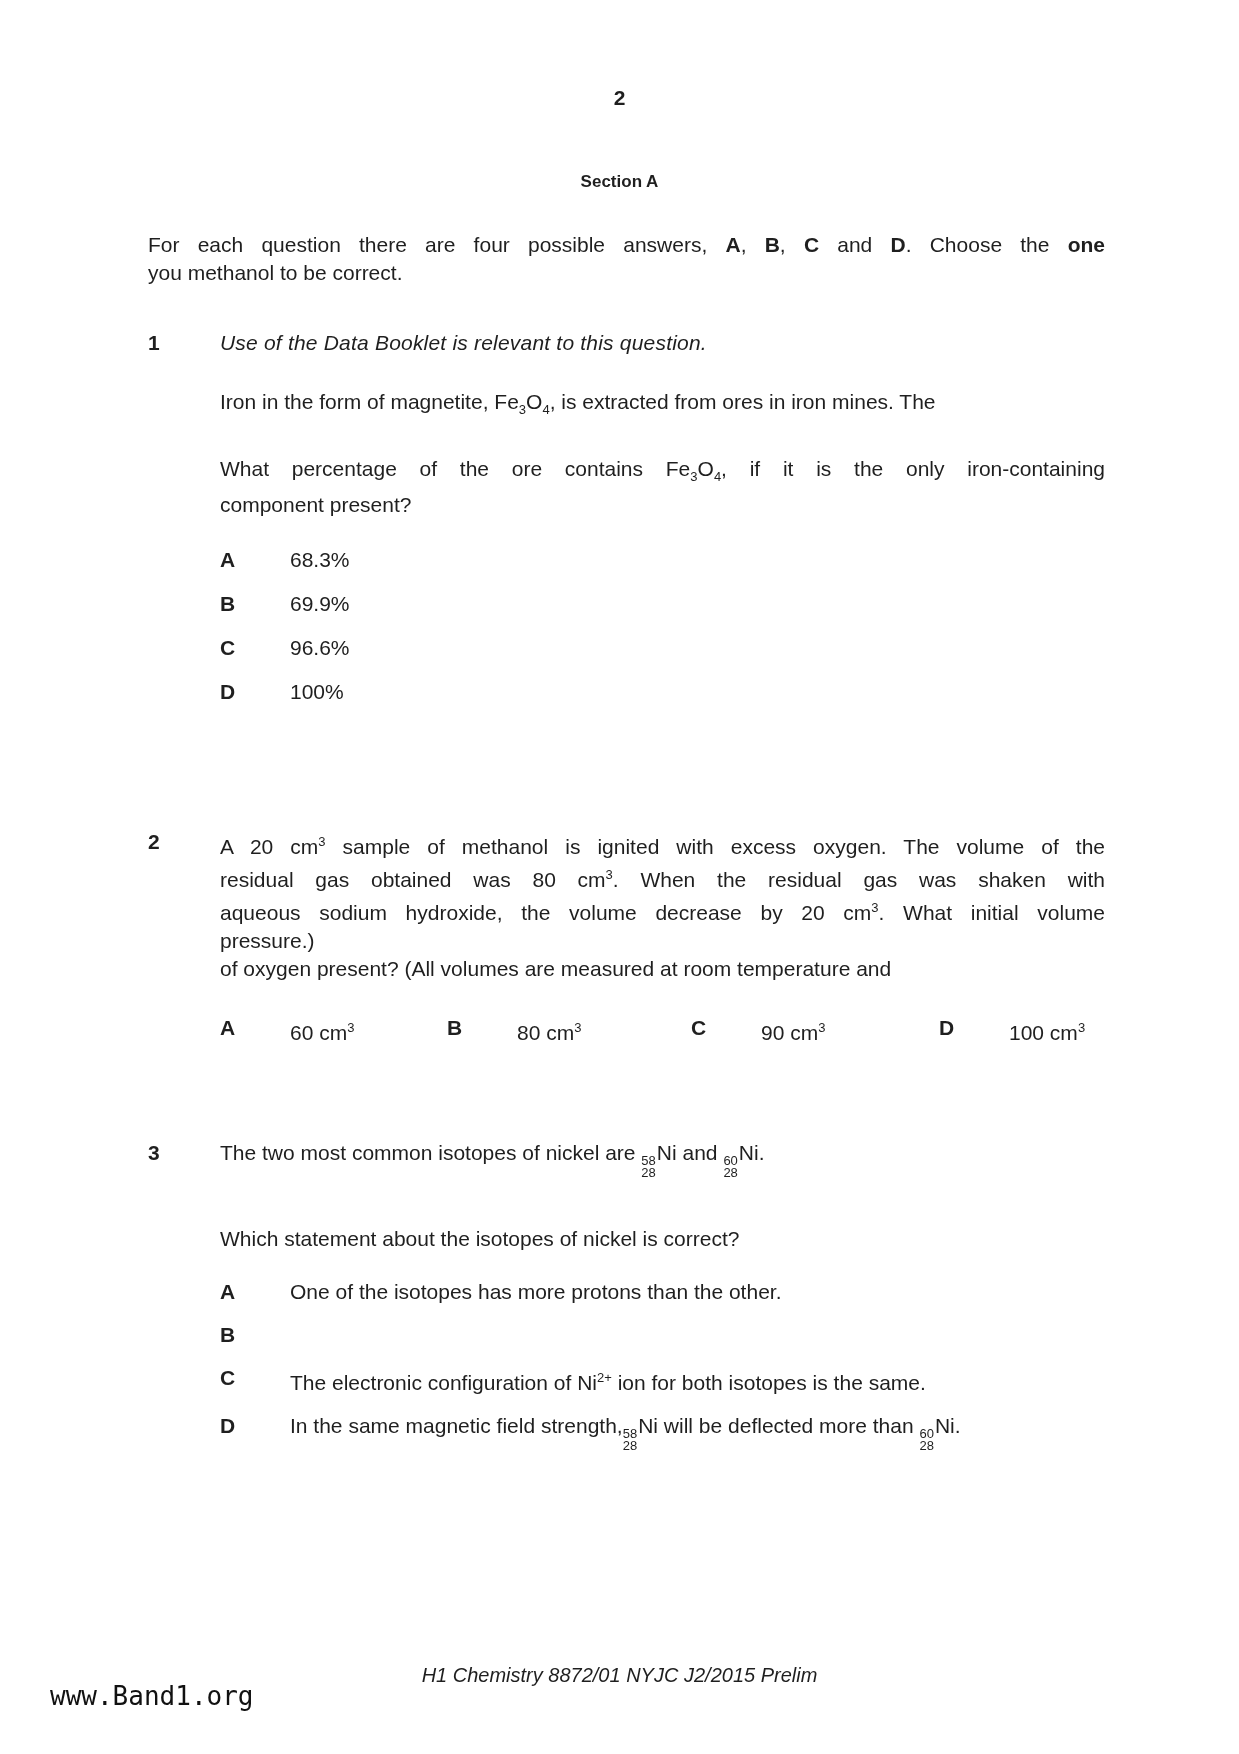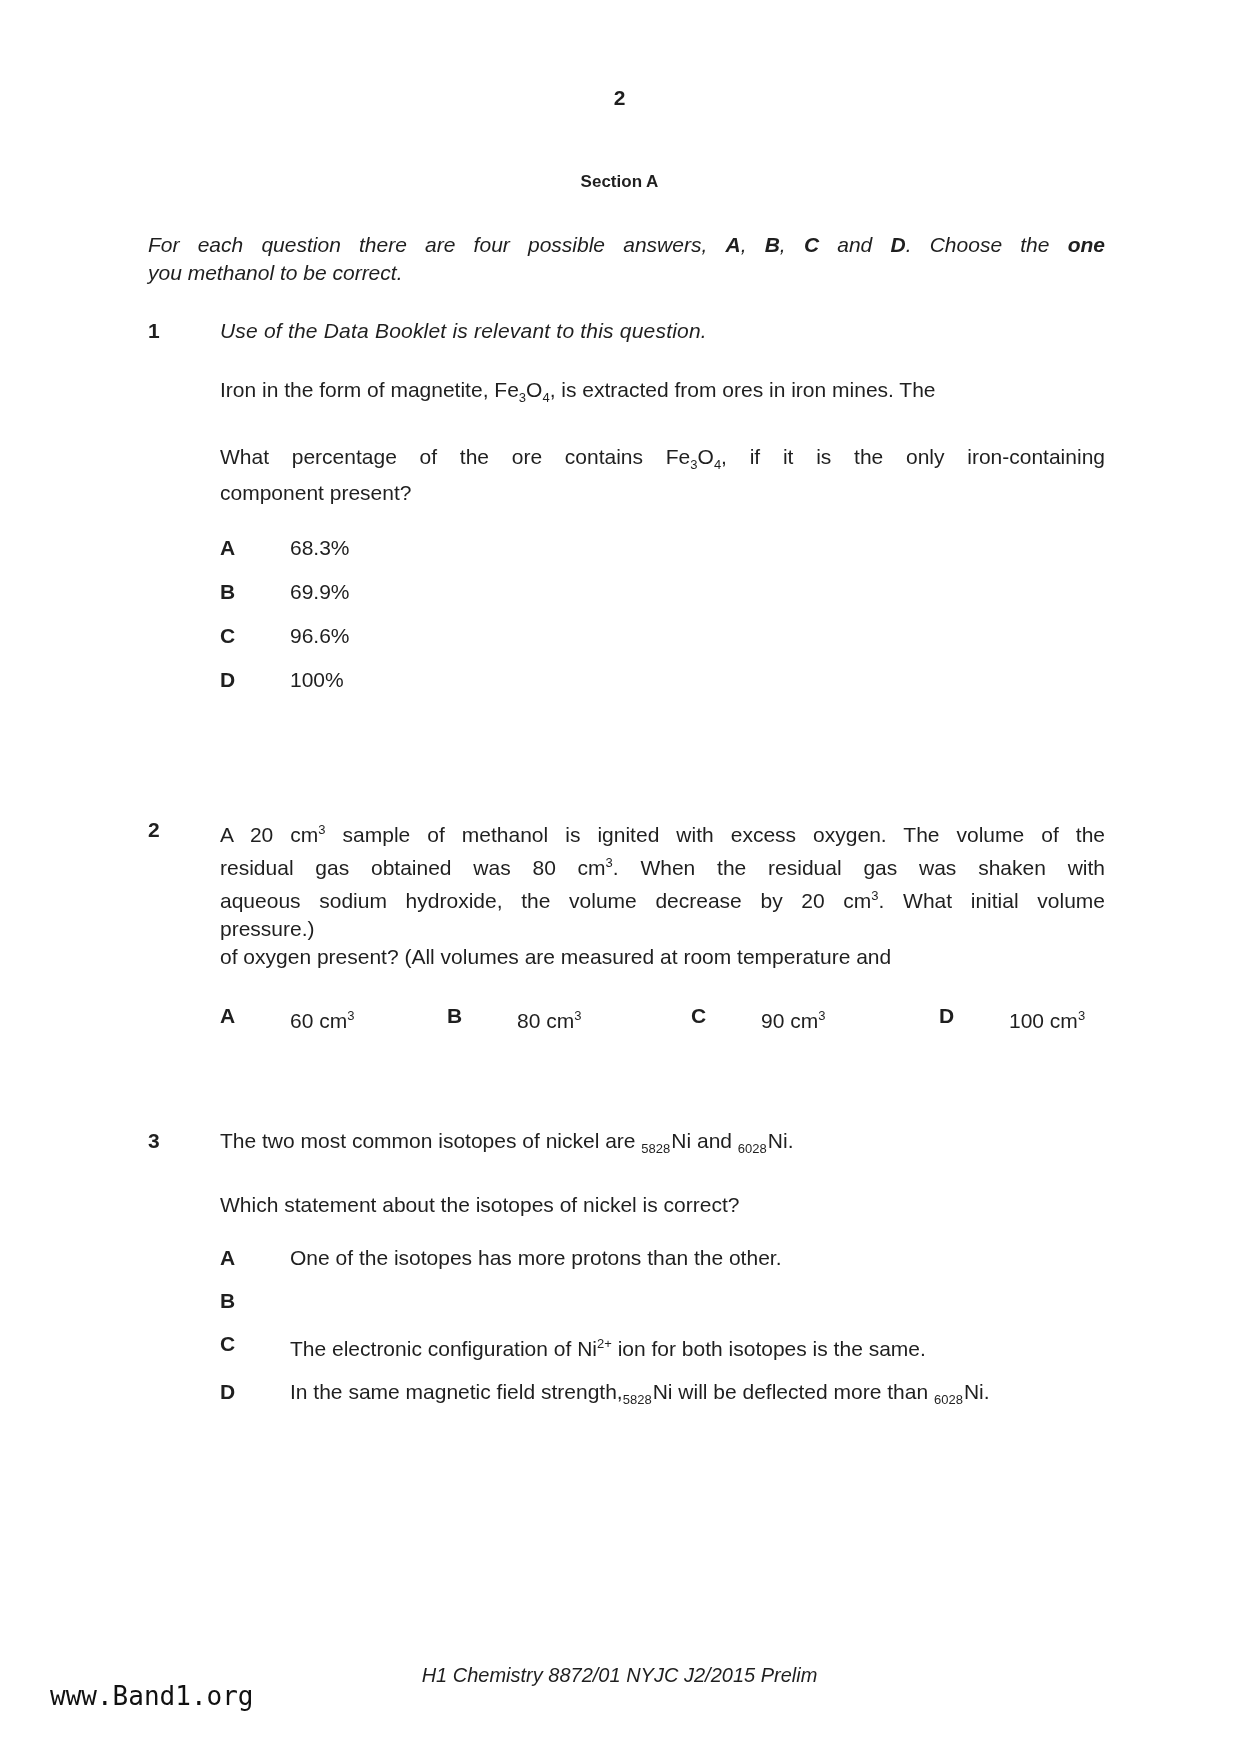--- a/index.html
+++ b/index.html
@@ -12,21 +12,21 @@
   .page-number {
     position:absolute; top:84px; left:0; width:100%;
     text-align:center; font-weight:bold;
   }
   .section-title {
     position:absolute; top:168px; left:0; width:100%;
     text-align:center; font-weight:bold; font-size:17px;
   }
   .content { position:absolute; left:148px; top:231px; width:957px; }
 
-  .intro { margin-bottom:30px;font-style:italic; }
+  .intro { margin-bottom:42px; }
 
   .pline { text-align:justify; text-align-last:justify; }
   .pline:last-child { text-align-last:left; }
 
   .question { display:flex; }
   .qnum { flex:0 0 72px; font-weight:bold; }
   .qbody { flex:1; min-width:0; }
 
   .para { margin-top:31px; }
   .preamble i { letter-spacing:0.2px; }
@@ -38,28 +38,28 @@
   .q2 { margin-top:106px; }
   .options-h { display:flex; margin-top:31px; }
   .opt-h { display:flex; }
   .opt-h .letter { flex:0 0 70px; font-weight:bold; }
   .opt-h.w1 { width:227px; }
   .opt-h.w2 { width:244px; }
   .opt-h.w3 { width:248px; }
 
   .q3 { margin-top:92px; }
   .q3 .qline { }
-  .q3 .question-line { margin-top:36px; }
+  .q3 .question-line { margin-top:46px; }
   .q3 .options-v { margin-top:25px; }
   .q3 .opt { margin-bottom:15px; }
 
   .sub { font-size:13px; vertical-align:-5px; }
   .sup { font-size:13px; vertical-align:8px; }
   .iso-nums {
-    display:inline-flex; flex-direction:row; align-items:flex-end;
+    display:inline-flex; flex-direction:column; align-items:flex-end;
     font-size:13px; line-height:12px; vertical-align:-5px; margin-right:1px;
   }
 
   .footer-center {
     position:absolute; top:1664px; left:0; width:100%;
     text-align:center; font-size:20px; line-height:22px;font-style:italic;
   }
   .watermark {
     position:absolute; left:50px; top:1680px;
     font-family:"DejaVu Sans Mono", monospace; font-size:26px; line-height:32px;

